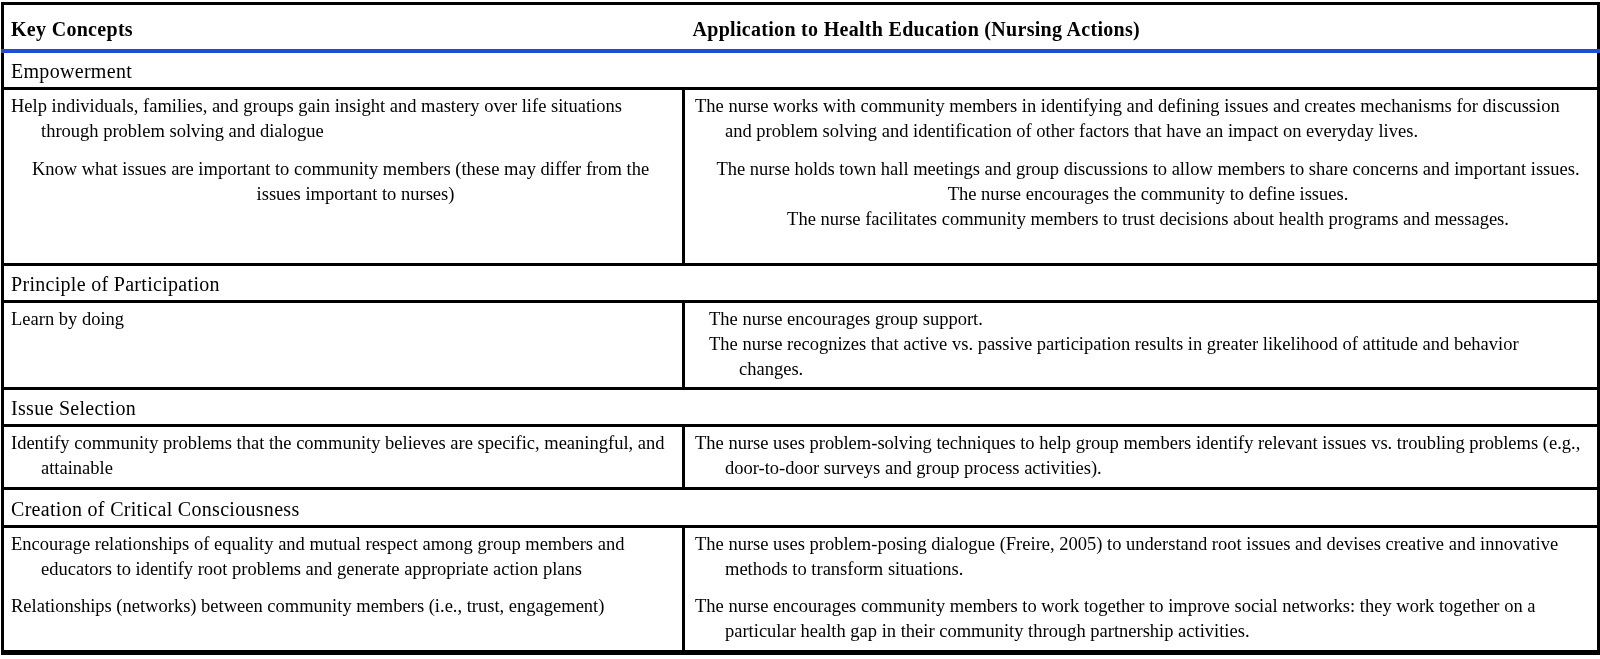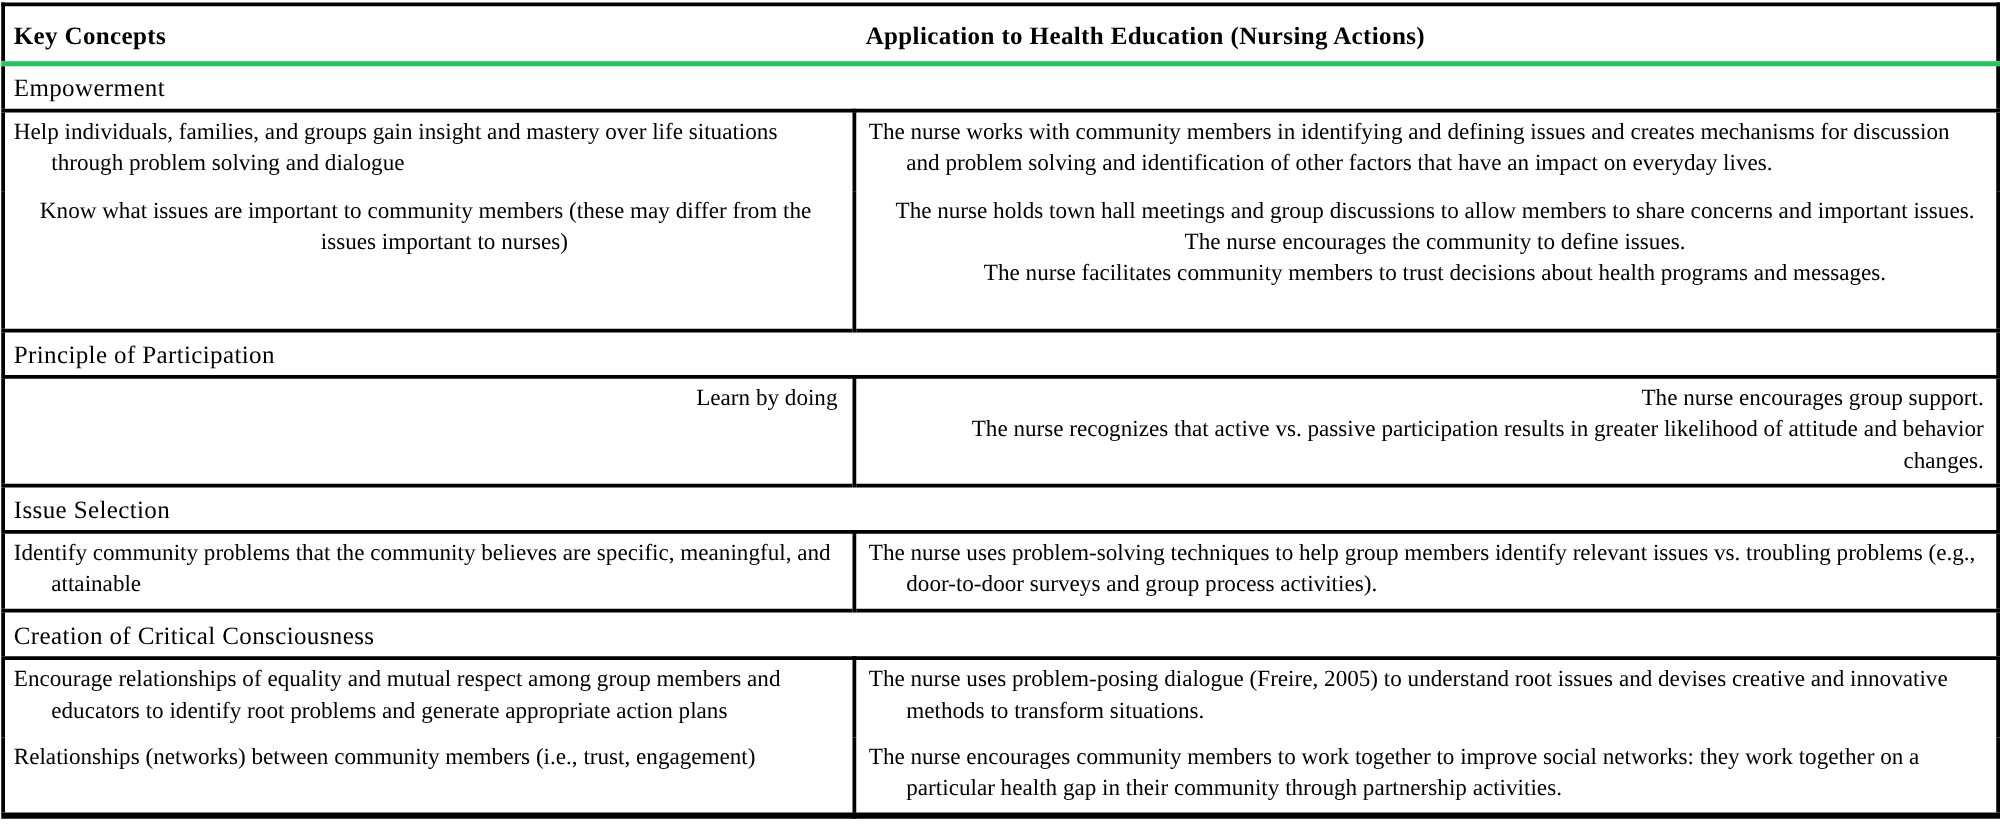--- a/index.html
+++ b/index.html
@@ -24,21 +24,21 @@
     background: #ffffff;
   }
   col.col-key   { width: 681px; }
   col.col-app   { width: 915px; }
 
   th, td { vertical-align: top; }
 
   
   tr.header-row th {
     height: 36px;
-    border-bottom: 4px solid #22c55e;
+    border-bottom: 4px solid #1d4ed8;
     text-align: left;
     font-weight: bold;
     font-size: 20px;
     letter-spacing: 0.3px;
     padding: 6px 6px 0 7px;
     vertical-align: middle;
     font-family: Liberation Serif, serif;
   }
   tr.header-row th.app-th { padding-left: 9px; }
 
@@ -65,21 +65,21 @@
   td.concept-cell p, td.actions-cell p {
     margin: 0;
     font-size: 18.5px;
     line-height: 25px;
     padding-left: 30px;
     text-indent: -30px;
   }
   
   tr.row-0 td { height: 55px; }
   tr.row-1 td { height: 100px; text-align: center; }
-  tr.row-2 td { height: 74px; text-align: right; }
+  tr.row-2 td { height: 74px; }
   tr.row-3 td { height: 52px; margin-top: 40px; }
   tr.row-4 td { height: 54px; }
   tr.row-5 td { height: 52px; }
   
   tr.row-1 td.actions-cell, tr.row-2 td.actions-cell { padding-left: 24px; }
 </style>
 </head>
 <body>
 
 <table class="doc-table">

